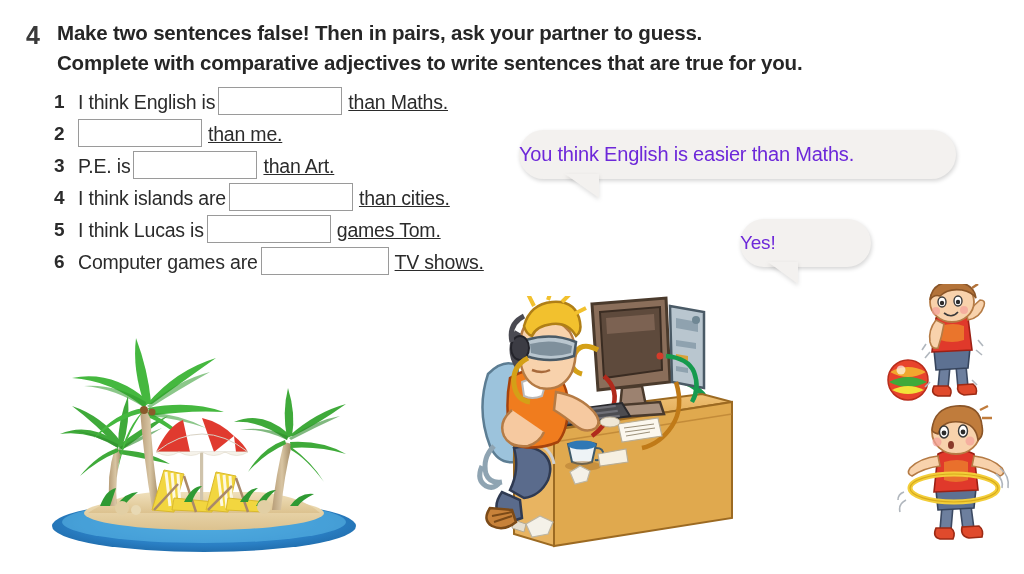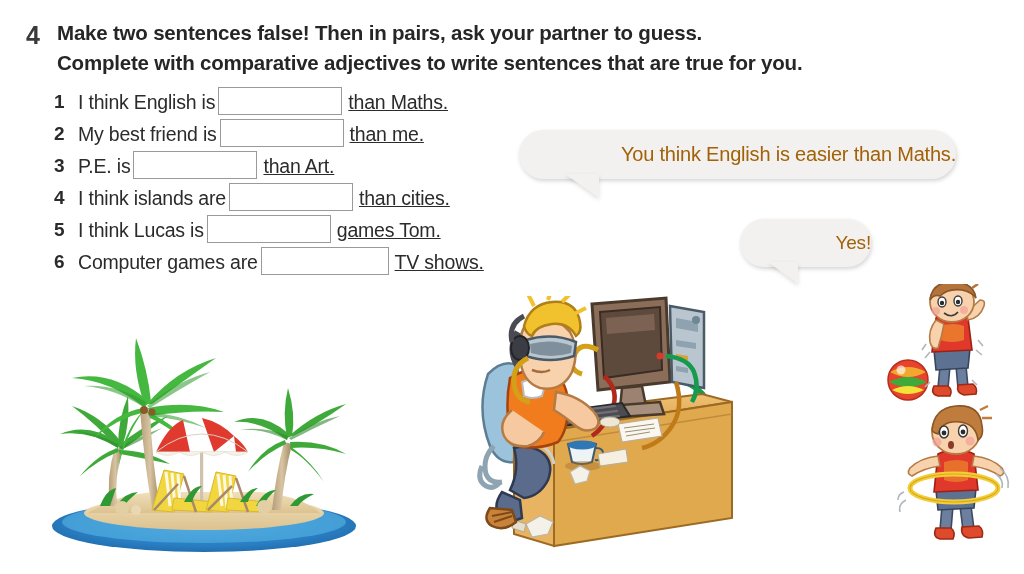--- a/index.html
+++ b/index.html
@@ -83,22 +83,22 @@
   }
 
   
   .bubble {
     position: absolute;
     background: #f3f1ef;
     border-radius: 26px;
     box-shadow: 1px 2px 4px rgba(0,0,0,0.17);
     display: flex;
     align-items: center;
-    justify-content: flex-end;
-    color: #a16207;
+    justify-content: flex-start;
+    color: #6d28d9;
     letter-spacing: -0.2px;
   }
   .bubble .tail {
     position: absolute;
     width: 0;
     height: 0;
     border-style: solid;
   }
   #bubble-teacher {
     left: 519px;
@@ -152,21 +152,20 @@
 
   <div class="sentence-row">
     <span class="s-num">1</span>
     <span class="s-text pre">I think English is</span>
     <span class="answer-box" style="width: 124px;"></span>
     <span class="s-text post">than Maths.</span>
   </div>
 
   <div class="sentence-row">
     <span class="s-num">2</span>
-    <span class="s-text pre">My best friend is</span>
     <span class="answer-box" style="width: 124px;"></span>
     <span class="s-text post">than me.</span>
   </div>
 
   <div class="sentence-row">
     <span class="s-num">3</span>
     <span class="s-text pre">P.E. is</span>
     <span class="answer-box" style="width: 124px;"></span>
     <span class="s-text post">than Art.</span>
   </div>

